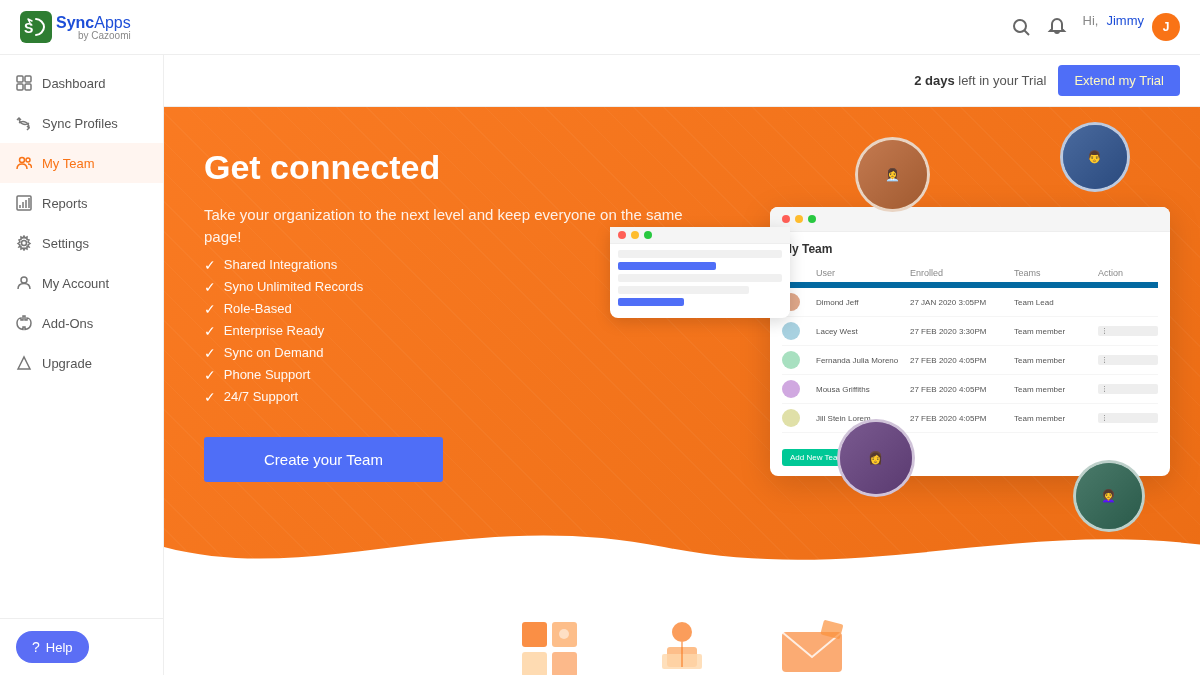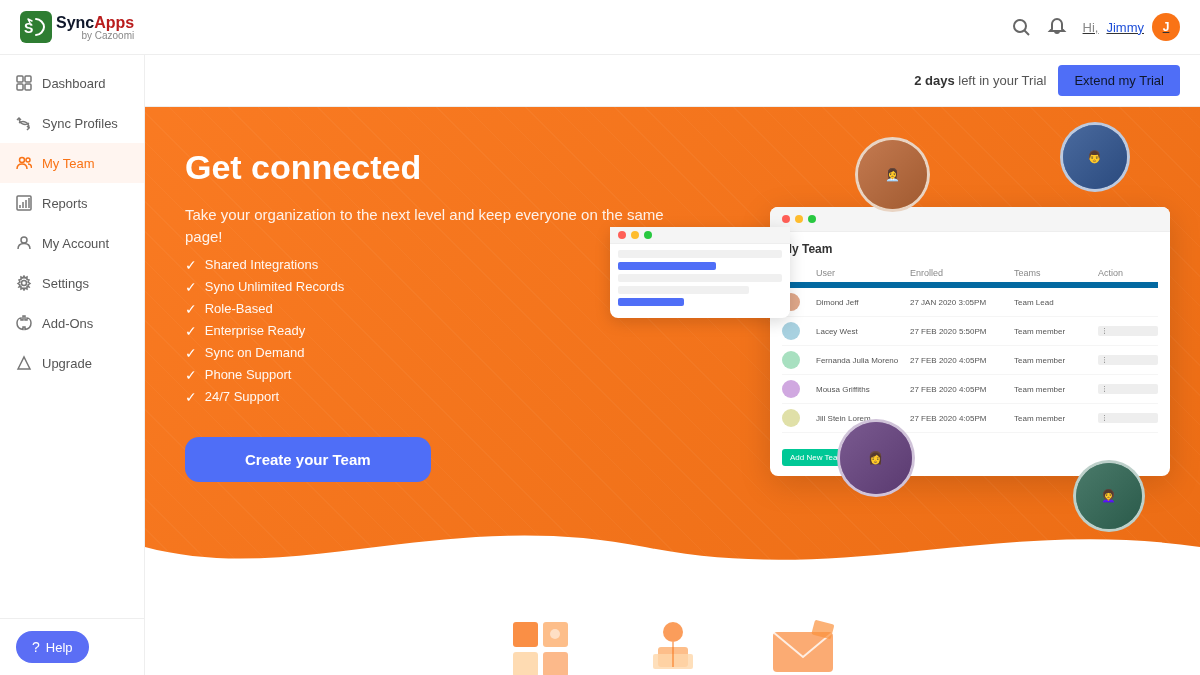--- a/index.html
+++ b/index.html
@@ -16,29 +16,29 @@
       border-bottom: 1px solid #eee;
       z-index: 10;
       flex-shrink: 0;
     }
     .logo-area { display: flex; align-items: center; gap: 4px; }
     .logo-cazoomi { font-size: 10px; color: #888; display: block; text-align: right; margin-top: -2px; }
     .logo-text { display: flex; flex-direction: column; }
 
     .header-right { display: flex; align-items: center; gap: 16px; }
     .header-icon { width: 20px; height: 20px; cursor: pointer; color: #666; }
-    .header-user { display: flex; align-items: center; gap: 8px; font-size: 13px; color: #333; text-decoration: underline; }
+    .header-user { display: flex; align-items: flex-start; gap: 8px; font-size: 13px; color: #333; }
     .user-avatar { width: 28px; height: 28px; background: #f97316; border-radius: 50%; display: flex; align-items: center; justify-content: center; color: #fff; font-size: 12px; font-weight: 600; }
 
     
     .layout { display: flex; flex: 1; overflow: hidden; }
 
     
     .sidebar {
-      width: 145px;
+      width: 164px;
       background: #fff;
       border-right: 1px solid #eee;
       display: flex;
       flex-direction: column;
       flex-shrink: 0;
     }
     .sidebar-nav { flex: 1; padding: 8px 0; }
     .sidebar-item {
       display: flex;
       align-items: center;
@@ -77,21 +77,21 @@
       display: flex;
       justify-content: flex-end;
       align-items: center;
       gap: 12px;
       border-bottom: 1px solid #eee;
     }
     .trial-text { font-size: 13px; color: #555; }
     .trial-text strong { color: #333; font-weight: 700; }
     .extend-btn {
       background: #4f6ef7;
-      color: #0f172a;
+      color: #fef9c3;
       border: none;
       border-radius: 4px;
       padding: 8px 16px;
       font-size: 13px;
       font-weight: 500;
       cursor: pointer;
     }
 
     
     .hero {
@@ -137,24 +137,24 @@
       margin-bottom: 6px;
       display: flex;
       align-items: center;
       gap: 8px;
     }
     .check-icon { color: #fff; font-size: 14px; }
     .create-team-btn {
       background: #4f6ef7;
       color: #fff;
       border: none;
-      border-radius: 14px;
+      border-radius: 3px;
       padding: 14px 60px;
       font-size: 15px;
-      font-weight: 700;
+      font-weight: 400;
       cursor: pointer;
       display: inline-block;
     }
 
     
     .dashboard-preview {
       position: absolute;
       right: 30px;
       top: 100px;
       width: 400px;
@@ -240,22 +240,22 @@
 <div class="header">
   <div class="logo-area">
     <svg class="sync-logo-svg" viewBox="0 0 32 32">
       <rect width="32" height="32" rx="6" fill="#2e7d32"></rect>
       <text x="4" y="22" font-size="14" font-weight="800" fill="white" font-family="sans-serif">S</text>
       <path d="M16 8 C20 8 24 12 24 16 C24 20 20 24 16 24" stroke="white" stroke-width="2" fill="none" stroke-linecap="round"></path>
       <path d="M12 10 L8 8 L10 12" stroke="white" stroke-width="1.5" fill="none" stroke-linecap="round" stroke-linejoin="round"></path>
     </svg>
     <div class="logo-text">
       <div style="display:flex;align-items:baseline;gap:0">
-        <span style="font-size:16px;font-weight:800;color:#0f172a">Sync</span>
-        <span style="font-size:16px;font-weight:700;color:#b91c1c">Apps</span>
+        <span style="font-size:16px;font-weight:800;color:#1d4ed8">Sync</span>
+        <span style="font-size:16px;font-weight:400;color:#1d4ed8">Apps</span>
       </div>
       <span class="logo-cazoomi">by Cazoomi</span>
     </div>
   </div>
   <div class="header-right">
     <svg class="header-icon" viewBox="0 0 20 20" fill="none" stroke="#666" stroke-width="2">
       <circle cx="9" cy="9" r="6"></circle>
         <line x1="13.5" y1="13.5" x2="18" y2="18"></line>
     </svg>
     <svg class="header-icon" viewBox="0 0 20 20" fill="none" stroke="#666" stroke-width="2">
@@ -311,32 +311,32 @@
           <line x1="4" y1="10" x2="4" y2="13"></line>
             <line x1="7" y1="7" x2="7" y2="13"></line>
           <line x1="10" y1="5" x2="10" y2="13"></line>
             <line x1="13" y1="3" x2="13" y2="13"></line>
         </svg>
         <span>Reports</span>
       </div>
 
       <div class="sidebar-item">
         <svg class="si-icon" viewBox="0 0 16 16" fill="none" stroke="currentColor" stroke-width="1.5">
+          <circle cx="8" cy="8" r="2.5"></circle>
+          <path d="M8 1 L9 3 L11 2 L11 4.5 L13 5 L12 7 L14 8.5 L12 10 L13 12 L11 11.5 L11 14 L9 13 L8 15 L7 13 L5 14 L5 11.5 L3 12 L4 10 L2 8.5 L4 7 L3 5 L5 4.5 L5 2 L7 3 Z"></path>
+        </svg>
+        <span>Settings</span>
+      </div>
+
+      <div class="sidebar-item">
+        <svg class="si-icon" viewBox="0 0 16 16" fill="none" stroke="currentColor" stroke-width="1.5">
           <circle cx="8" cy="5" r="3"></circle>
             <path d="M2 14 C2 10.5 4.5 8.5 8 8.5 C11.5 8.5 14 10.5 14 14"></path>
         </svg>
         <span>My Account</span>
-      </div>
-
-      <div class="sidebar-item">
-        <svg class="si-icon" viewBox="0 0 16 16" fill="none" stroke="currentColor" stroke-width="1.5">
-          <circle cx="8" cy="8" r="2.5"></circle>
-          <path d="M8 1 L9 3 L11 2 L11 4.5 L13 5 L12 7 L14 8.5 L12 10 L13 12 L11 11.5 L11 14 L9 13 L8 15 L7 13 L5 14 L5 11.5 L3 12 L4 10 L2 8.5 L4 7 L3 5 L5 4.5 L5 2 L7 3 Z"></path>
-        </svg>
-        <span>Settings</span>
       </div>
 
       <div class="sidebar-item">
         <svg class="si-icon" viewBox="0 0 16 16" fill="none" stroke="currentColor" stroke-width="1.5">
           <path d="M7 1 L7 5 L5 5 L5 3 C3 3 1 5 1 8 C1 11.5 3.5 14 7 14.5 L7 12 L9 12 L9 14.5 C12.5 14 15 11.5 15 8 C15 5 13 3 11 3 L11 5 L9 5 L9 1 Z"></path>
         </svg>
         <span>Add-Ons</span>
       </div>
 
       <div class="sidebar-item">
@@ -424,21 +424,21 @@
           <div class="dp-table-row">
             <div style="width:18px;height:18px;border-radius:50%;background:#e0a88a"></div>
             <span>Dimond Jeff</span>
             <span>27 JAN 2020 3:05PM</span>
             <span>Team Lead</span>
             <span></span>
           </div>
           <div class="dp-table-row">
             <div style="width:18px;height:18px;border-radius:50%;background:#a8d1e0"></div>
             <span>Lacey West</span>
-            <span>27 FEB 2020 5:50PM</span>
+            <span>27 FEB 2020 3:30PM</span>
             <span>Team member</span>
             <span style="background:#eee;padding:1px 3px;border-radius:2px;font-size:7px;cursor:pointer">⋮</span>
           </div>
           <div class="dp-table-row">
             <div style="width:18px;height:18px;border-radius:50%;background:#a8e0c0"></div>
             <span>Fernanda Julia Moreno</span>
             <span>27 FEB 2020 4:05PM</span>
             <span>Team member</span>
             <span style="background:#eee;padding:1px 3px;border-radius:2px;font-size:7px;cursor:pointer">⋮</span>
           </div>

